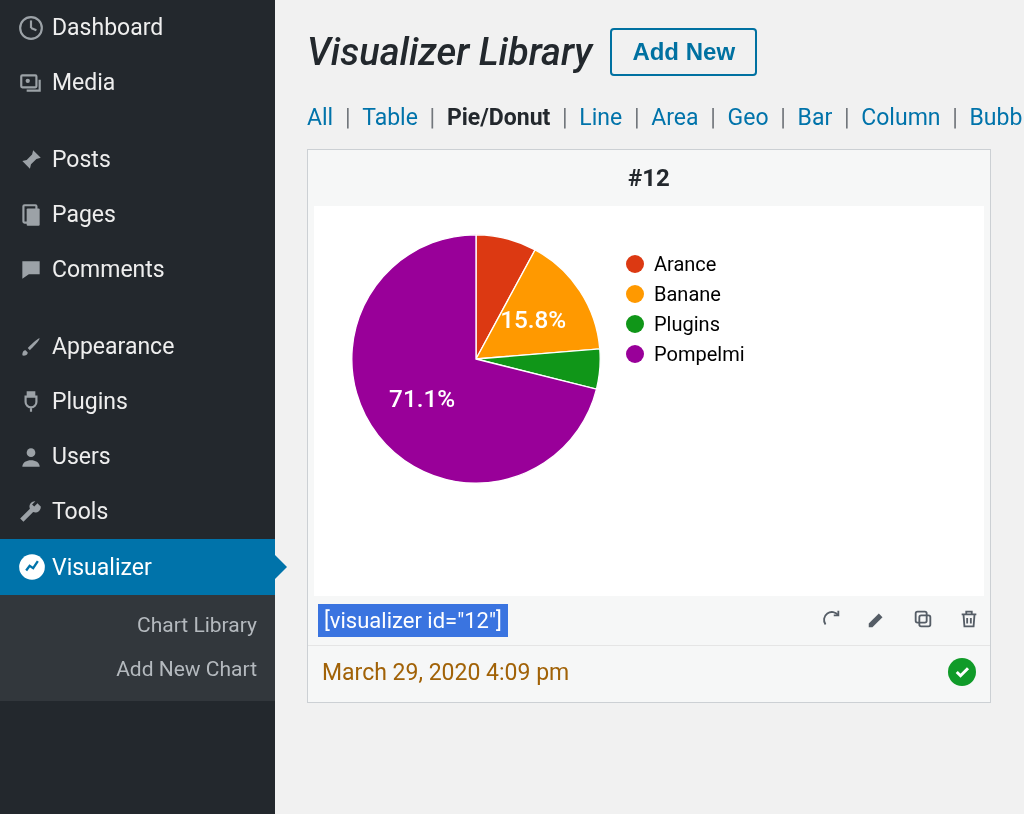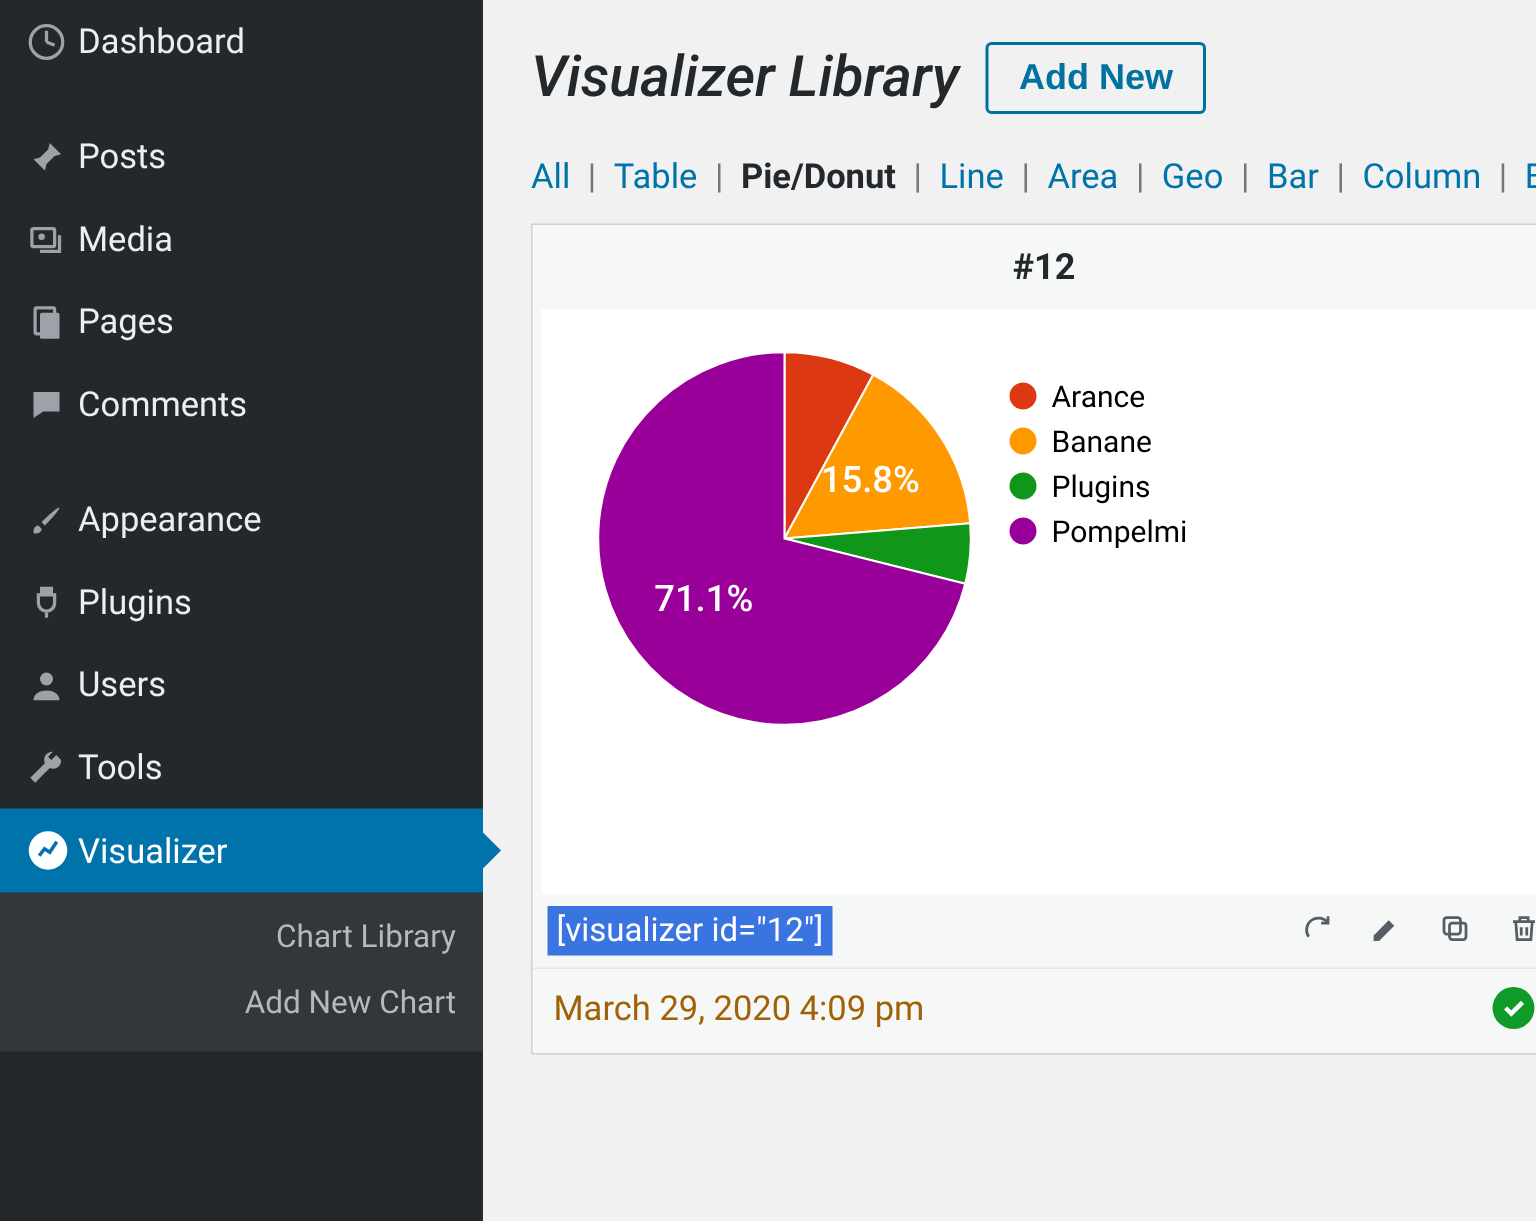--- a/index.html
+++ b/index.html
@@ -6,21 +6,21 @@
   body {
     font-family: -apple-system, BlinkMacSystemFont, "Segoe UI", Roboto, sans-serif;
     background: #f1f1f1;
     display: flex;
     width: 1024px;
     height: 814px;
     overflow: hidden;
   }
   
   .sidebar {
-    width: 322px;
+    width: 275px;
     background: #23282d;
     color: #eee;
     display: flex;
     flex-direction: column;
     flex-shrink: 0;
   }
   .sidebar .menu-item {
     display: flex;
     align-items: center;
     padding: 14px 18px;
@@ -192,38 +192,38 @@
     <span class="icon-slot">
       <svg width="26" height="26" viewBox="0 0 24 24" fill="currentColor">
           <circle cx="12" cy="12" r="10" fill="none" stroke="currentColor" stroke-width="2"></circle>
           <path d="M12 12 L12 5" stroke="currentColor" stroke-width="2"></path>
           <path d="M12 12 L17 14" stroke="currentColor" stroke-width="2"></path>
         </svg>
     </span>
     <span>Dashboard</span>
   </div>
 
-  <div class="menu-item sep-before">
-    <span class="icon-slot">
-      <svg width="26" height="26" viewBox="0 0 24 24" fill="currentColor">
-          <path d="M14 3l7 7-4 1-5 5-1 4-7-7 4-1 5-5z"></path>
-        </svg>
-    </span>
-    <span>Posts</span>
-  </div>
-
   <div class="menu-item">
     <span class="icon-slot">
       <svg width="26" height="26" viewBox="0 0 24 24" fill="currentColor">
           <rect x="3" y="5" width="14" height="11" rx="1" fill="none" stroke="currentColor" stroke-width="2"></rect>
           <path d="M8 19h12V9" fill="none" stroke="currentColor" stroke-width="2"></path>
           <circle cx="9" cy="10" r="2" fill="currentColor"></circle>
         </svg>
     </span>
     <span>Media</span>
+  </div>
+
+  <div class="menu-item sep-before">
+    <span class="icon-slot">
+      <svg width="26" height="26" viewBox="0 0 24 24" fill="currentColor">
+          <path d="M14 3l7 7-4 1-5 5-1 4-7-7 4-1 5-5z"></path>
+        </svg>
+    </span>
+    <span>Posts</span>
   </div>
 
   <div class="menu-item">
     <span class="icon-slot">
       <svg width="26" height="26" viewBox="0 0 24 24" fill="currentColor">
           <rect x="5" y="3" width="12" height="16" rx="1" fill="none" stroke="currentColor" stroke-width="2"></rect>
           <rect x="8" y="6" width="12" height="16" rx="1" fill="currentColor"></rect>
         </svg>
     </span>
     <span>Pages</span>

